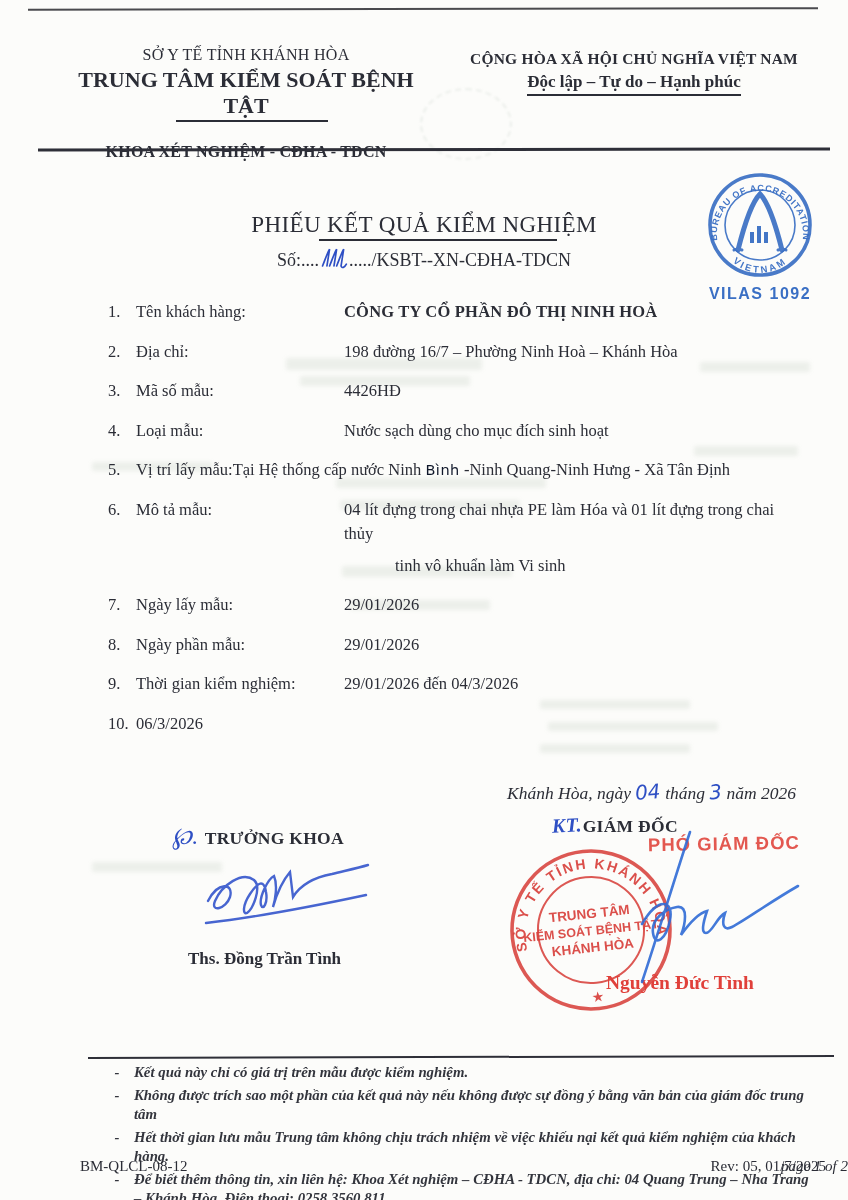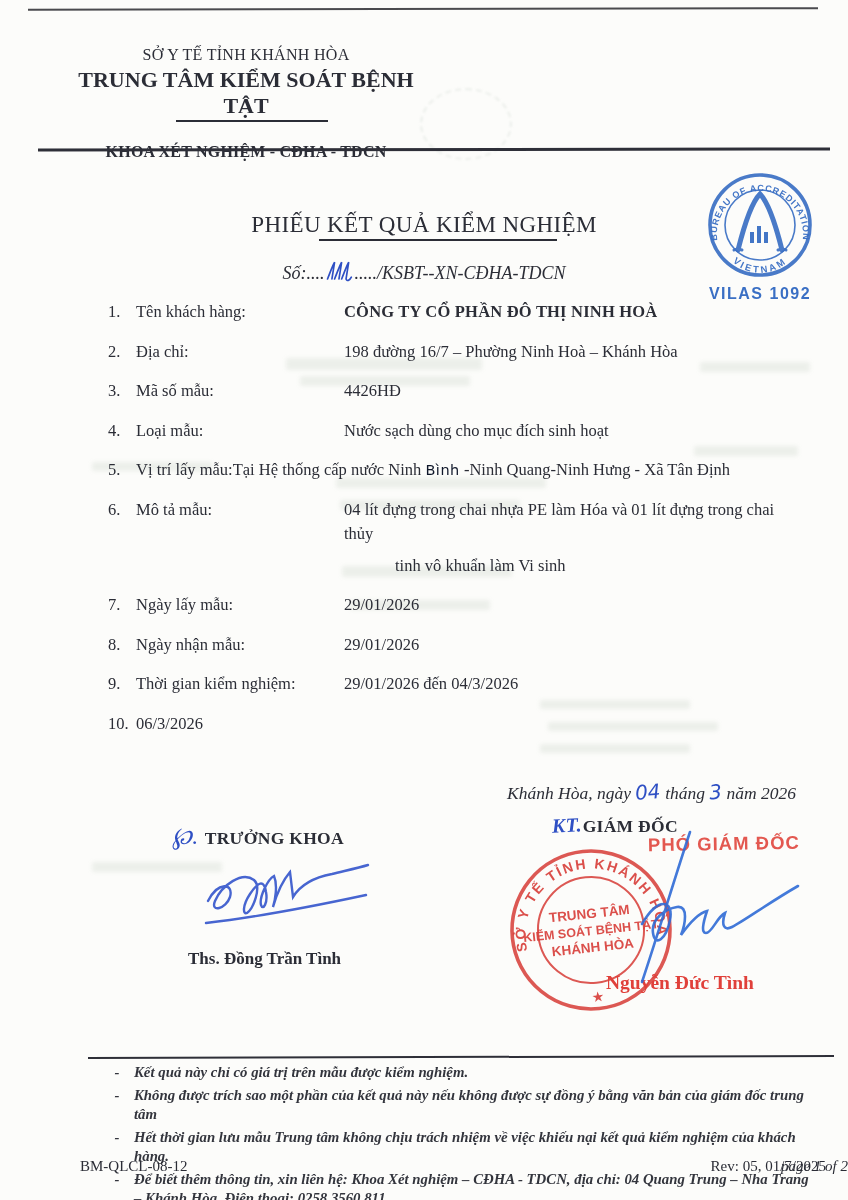--- a/index.html
+++ b/index.html
@@ -19,21 +19,21 @@
   .hdr-left .l3{ font-size:16px; font-weight:bold; margin-top:24px; letter-spacing:.2px; }
   .hdr-right{ position:absolute; top:50px; left:446px; width:376px; text-align:center; }
   .hdr-right .l1{ font-size:15.5px; font-weight:bold; letter-spacing:.2px; }
   .hdr-right .l2{ display:inline-block; font-size:17px; font-weight:bold; margin-top:4px; border-bottom:2px solid #2b2d36; padding-bottom:2px; }
   .rule-main{ position:absolute; top:148px; left:38px; width:792px; height:3px; background:#2e2f38; transform:rotate(-0.08deg); }
 
   
   .title-wrap{ position:absolute; top:212px; left:0; width:100%; text-align:center; }
   .title-wrap h1{ font-size:23px; font-weight:normal; letter-spacing:.4px; }
   .title-underline{ width:238px; height:2px; background:#2b2d36; margin:1px auto 0; transform:translateX(14px); }
-  .so-line{ margin-top:18px; font-size:18px; font-style:italic; }
+  .so-line{ margin-top:5px; font-size:18px; }
   .hand-marks{ display:inline-block; vertical-align:-4px; }
 
   
   .ilac-stamp{ position:absolute; top:166px; left:585px; z-index:3; }
   .vilas-stamp{ position:absolute; top:170px; left:697px; z-index:3; }
 
   
   .items{ position:absolute; top:300px; left:108px; width:672px; font-size:16.5px; }
   .item{ display:flex; margin-bottom:15.5px; line-height:24px; }
   .item .num{ width:28px; flex:0 0 28px; }
@@ -99,20 +99,24 @@
   </div>
 
   <div class="hdr-left">
     <div class="l1">SỞ Y TẾ TỈNH KHÁNH HÒA</div>
     <div class="l2">
       <span>TRUNG TÂM KIỂM SOÁT BỆNH TẬT</span>
       <span class="part-underline"></span>
     </div>
     <div class="l3">KHOA XÉT NGHIỆM - CĐHA - TDCN</div>
   </div>
+  <div class="hdr-right">
+    <div class="l1">CỘNG HÒA XÃ HỘI CHỦ NGHĨA VIỆT NAM</div>
+    <div><span class="l2">Độc lập – Tự do – Hạnh phúc</span></div>
+  </div>
   <div class="rule-main"></div>
 
   <div class="title-wrap">
     <h1>PHIẾU KẾT QUẢ KIỂM NGHIỆM</h1>
     <div class="title-underline"></div>
     <div class="so-line">
       <span>Số:....</span><span class="hand-marks"><svg width="30" height="24" viewBox="0 0 34 26">
             <g stroke="#2e4fc4" stroke-width="1.9" fill="none" stroke-linecap="round">
               <path d="M4 22 C 8 12, 10 6, 12 3 L 9 22"></path>
               <path d="M12 22 C 16 12, 18 6, 20 3 L 17 22"></path>
@@ -179,21 +183,21 @@
       <span>04 lít đựng trong chai nhựa PE làm Hóa và 01 lít đựng trong chai thủy</span>
     </div>
     <div class="line2" style="margin-top:8px;">tinh vô khuẩn làm Vi sinh</div>
     <div class="item">
       <span class="num">7.</span>
       <span class="lbl">Ngày lấy mẫu:</span>
       <span>29/01/2026</span>
     </div>
     <div class="item">
       <span class="num">8.</span>
-      <span class="lbl">Ngày nhận mẫu:</span>
+      <span class="lbl">Ngày phần mẫu:</span>
       <span>29/01/2026</span>
     </div>
     <div class="item">
       <span class="num">9.</span>
       <span class="lbl">Thời gian kiểm nghiệm:</span>
       <span>29/01/2026 đến 04/3/2026</span>
     </div>
     <div class="item">
       <span class="num">10.</span>
       <span>06/3/2026</span>

